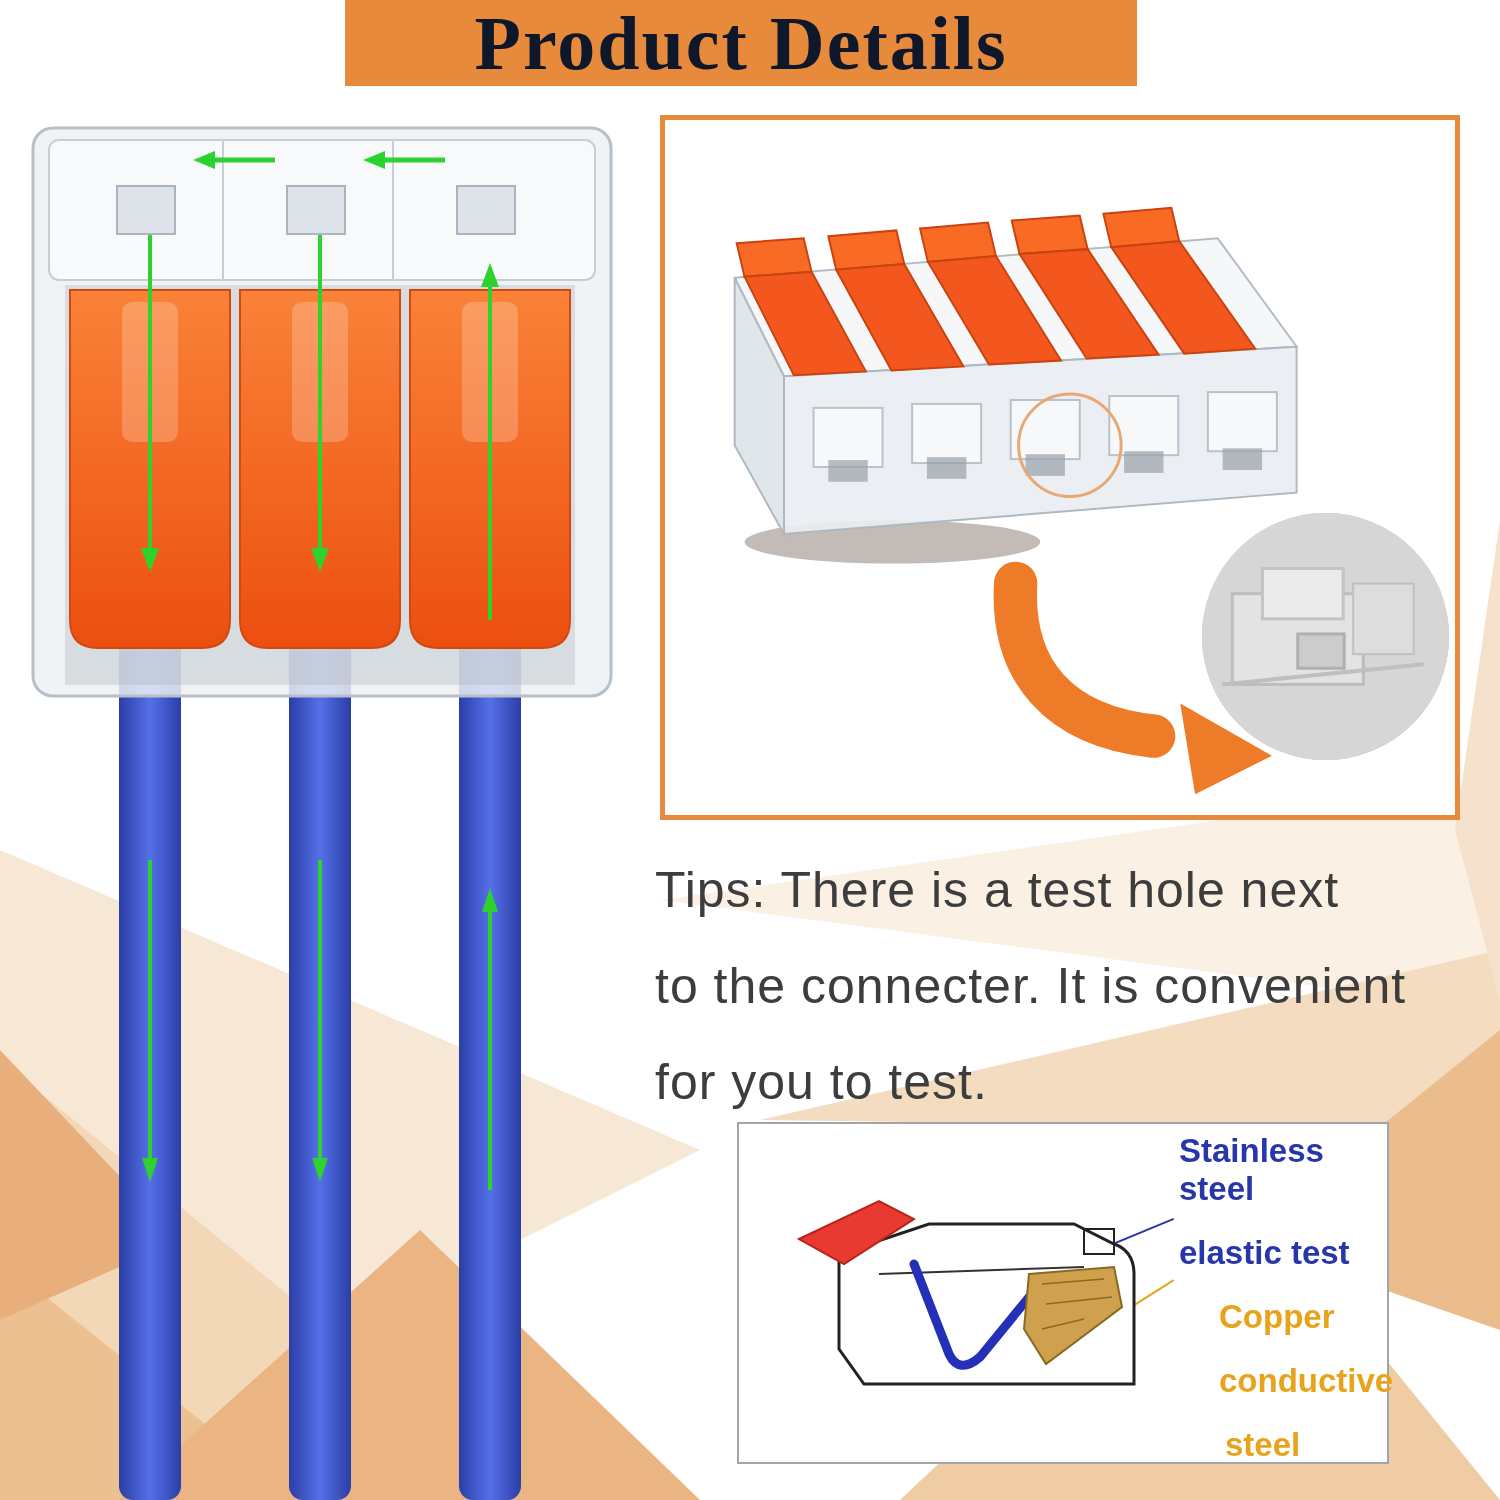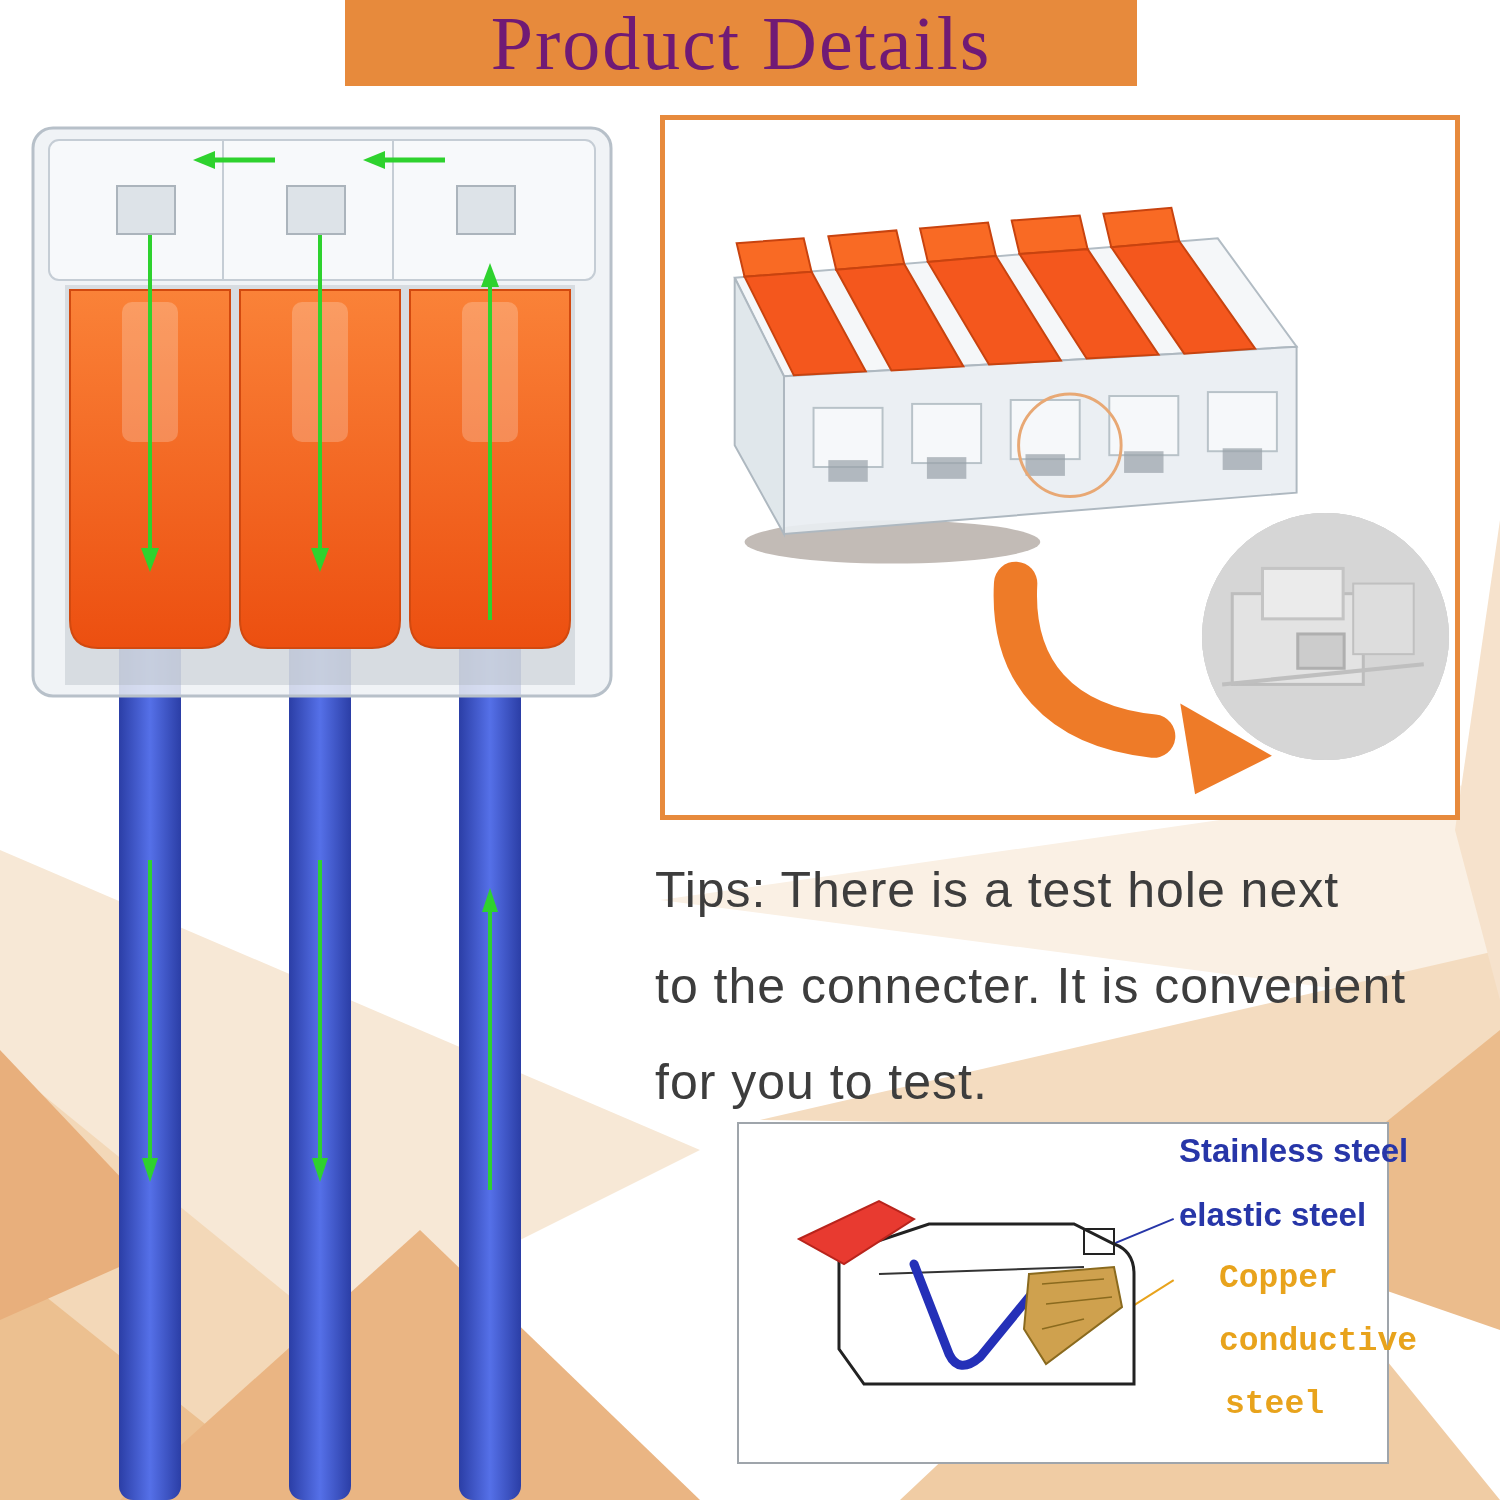--- a/index.html
+++ b/index.html
@@ -15,21 +15,21 @@
   .p4{background:#EAB583;clip-path:polygon(120px 1500px,420px 1230px,700px 1500px);}
   .p5{background:#FAF0E4;clip-path:polygon(660px 900px,1500px 780px,1500px 1010px);}
   .p6{background:#F4DCC0;clip-path:polygon(760px 1120px,1500px 950px,1500px 1130px);}
   .p7{background:#EBBC8C;clip-path:polygon(1500px 1030px,1240px 1240px,1500px 1330px);}
   .p8{background:#F0CCA4;clip-path:polygon(900px 1500px,1240px 1180px,1500px 1500px);}
   .p9{background:#F6E2CC;clip-path:polygon(1455px 830px,1500px 520px,1500px 1000px);}
   .p10{background:#E8AF7C;clip-path:polygon(0px 1050px,180px 1240px,0px 1320px);}
 
   
   .title-banner{position:absolute;left:345px;top:0;width:792px;height:86px;background:var(--banner-orange);z-index:2;display:flex;align-items:center;justify-content:center;}
-  .title-banner h1{margin:17px;font-family:"Liberation Serif",serif;font-weight:normal;font-size:76px;letter-spacing:2px;color:#701a75;line-height:86px;}
+  .title-banner h1{margin:17px;font-family:"Liberation Serif",serif;font-weight:bold;font-size:76px;letter-spacing:2px;color:#0f172a;line-height:86px;}
 
   
   .left-connector{position:absolute;left:25px;top:120px;width:620px;height:1380px;z-index:2;}
 
   
   .detail-box{position:absolute;left:660px;top:115px;width:800px;height:705px;background:#ffffff;border:5px solid var(--banner-orange);box-sizing:border-box;z-index:2;}
   .detail-box svg.scene{position:absolute;inset:0;width:100%;height:100%;}
   .zoom-inset{position:absolute;right:6px;top:393px;width:247px;height:247px;border-radius:50%;overflow:hidden;box-shadow:inset 0 0 0 2px #cfcfcf;background:#d6d6d6;}
   .zoom-inset svg{width:100%;height:100%;display:block;}
   .test-hole-label{position:absolute;right:22px;bottom:4px;font-family:"Liberation Serif",serif;font-weight:bold;font-size:50px;color:#0a0a0a;}
@@ -37,21 +37,21 @@
   
   .tips{position:absolute;left:655px;top:842px;width:850px;z-index:2;color:#3d3d3d;}
   .tips p{margin:0;font-size:50px;line-height:96px;letter-spacing:1px;}
 
   
   .section-box{position:absolute;left:737px;top:1122px;width:652px;height:342px;background:#ffffff;border:2px solid #9FA5AB;box-sizing:border-box;z-index:2;}
   .section-box svg.leaders{position:absolute;inset:0;width:100%;height:100%;}
   .cross-section{position:absolute;left:45px;top:55px;width:380px;height:265px;}
   .labels{position:absolute;left:440px;top:8px;display:flex;flex-direction:column;gap:26px;font-weight:bold;font-size:33px;z-index:3;}
   .lbl-blue{color:var(--label-blue);}
-  .lbl-orange{color:var(--label-orange);font-family:Liberation Mono, monospace;}
+  .lbl-orange{color:var(--label-orange);}
   .ind1{margin-left:40px;}
   .ind2{margin-left:40px;}
   .ind3{margin-left:46px;}
 
   :root{
     --banner-orange:#E78A3C;
     --label-blue:#2736A8;
     --label-orange:#E8A31C;
   }
 </style>
@@ -218,20 +218,20 @@
       <g>
         <polygon points="245,95 330,88 338,128 262,185 240,150" fill="#CFA14E" stroke="#8A6A1E" stroke-width="2"></polygon>
         <line x1="258" y1="105" x2="320" y2="100" stroke="#8A6A1E" stroke-width="1.5"></line>
         <line x1="262" y1="125" x2="328" y2="118" stroke="#8A6A1E" stroke-width="1.5"></line>
         <line x1="258" y1="150" x2="300" y2="140" stroke="#8A6A1E" stroke-width="1.5"></line>
       </g>
     </svg>
 
     <div class="labels">
       <div class="lbl-blue">Stainless steel</div>
-      <div class="lbl-blue">elastic steel</div>
+      <div class="lbl-blue">elastic test</div>
       <div class="lbl-orange ind1">Copper</div>
       <div class="lbl-orange ind2">conductive</div>
       <div class="lbl-orange ind3">steel</div>
     </div>
   </section>
 
 </div>
 
 </body></html>

